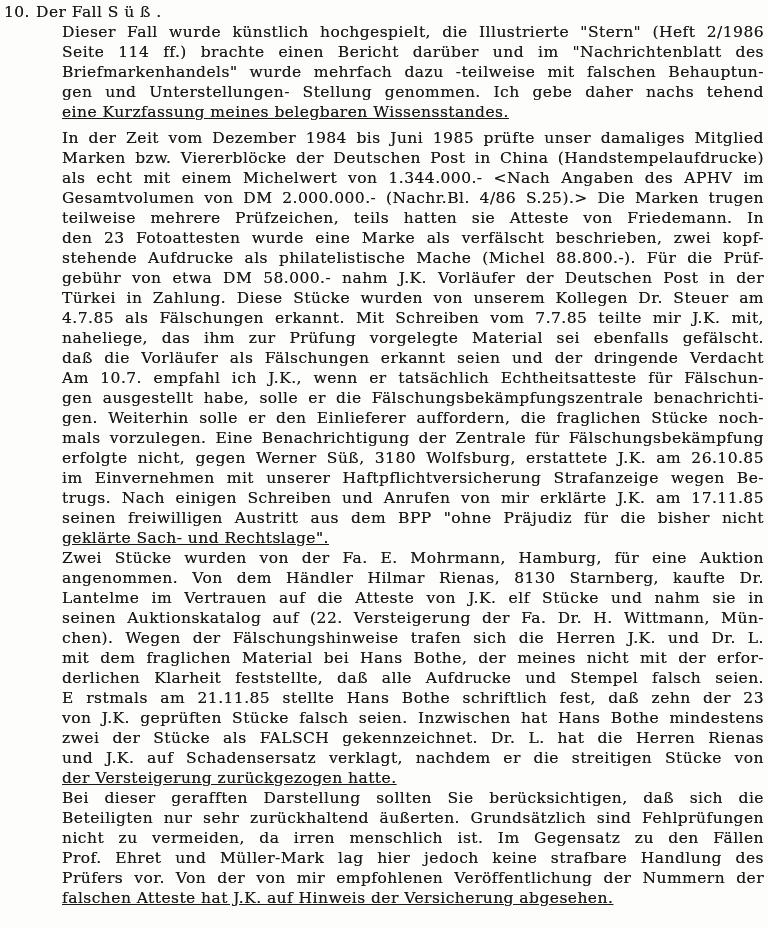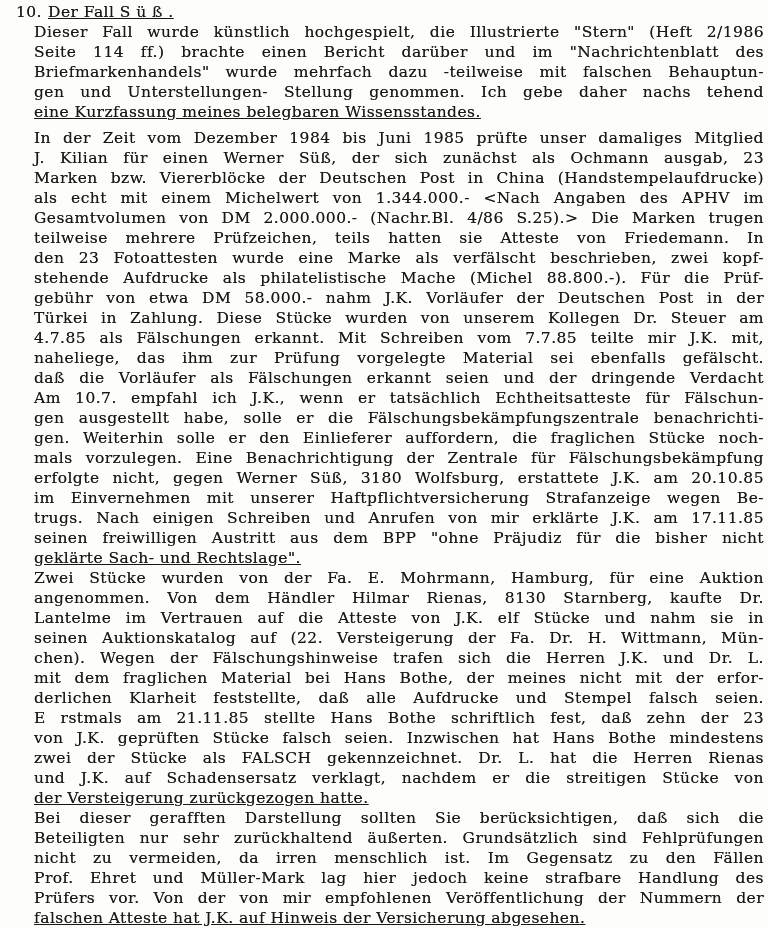--- a/index.html
+++ b/index.html
@@ -18,51 +18,50 @@
     font-family: "DejaVu Serif", "Liberation Serif", serif;
     font-size: 15.5px;
     line-height: 20px;
     letter-spacing: 0.45px;
     padding-top: 2px;
     text-shadow: 0 0 0.5px rgba(20,20,18,0.65);
   }
   .heading {
     display: flex;
     align-items: baseline;
-    padding-left: 12px;
   }
   .heading .num {
     flex: 0 0 auto;
     box-sizing: border-box;
     width: 30px;
     padding-left: 4px;
     white-space: pre;
   }
   .heading .title {
     padding-left: 6px;
     white-space: pre;
-    text-decoration: underline;
   }
   .body-block {
     margin-left: 34px;
     width: 730px;
   }
   .para {
     margin: 0;
   }
   .para.gap {
     margin-top: 6px;
   }
   .line {
     text-align: justify;
     text-align-last: justify;
     -moz-text-align-last: justify;
     text-justify: inter-word;
     height: 20px;
     overflow: visible;
+    margin-left: 28px;
   }
   .line.last {
     text-align-last: left;
     text-decoration: underline;
     -moz-text-align-last: left;
   }
 </style>
 </head>
 <body>
 
@@ -74,37 +73,36 @@
   <div class="body-block">
       <div class="para">
         <div class="line">Dieser Fall wurde künstlich hochgespielt, die Illustrierte "Stern" (Heft 2/1986</div>
         <div class="line">Seite 114 ff.) brachte einen Bericht darüber und im "Nachrichtenblatt des</div>
         <div class="line">Briefmarkenhandels" wurde mehrfach dazu -teilweise mit falschen Behauptun-</div>
         <div class="line">gen und Unterstellungen- Stellung genommen. Ich gebe daher nachs tehend</div>
         <div class="line last">eine Kurzfassung meines belegbaren Wissensstandes.</div>
       </div>
       <div class="para gap">
         <div class="line">In der Zeit vom Dezember 1984 bis Juni 1985 prüfte unser damaliges Mitglied</div>
-        <div class="line">J. Kilian für einen Werner Süß, der sich zunächst als Ochmann ausgab, 23</div>
         <div class="line">Marken bzw. Viererblöcke der Deutschen Post in China (Handstempelaufdrucke)</div>
         <div class="line">als echt mit einem Michelwert von 1.344.000.- &lt;Nach Angaben des APHV im</div>
         <div class="line">Gesamtvolumen von DM 2.000.000.- (Nachr.Bl. 4/86 S.25).&gt; Die Marken trugen</div>
         <div class="line">teilweise mehrere Prüfzeichen, teils hatten sie Atteste von Friedemann. In</div>
         <div class="line">den 23 Fotoattesten wurde eine Marke als verfälscht beschrieben, zwei kopf-</div>
         <div class="line">stehende Aufdrucke als philatelistische Mache (Michel 88.800.-). Für die Prüf-</div>
         <div class="line">gebühr von etwa DM 58.000.- nahm J.K. Vorläufer der Deutschen Post in der</div>
         <div class="line">Türkei in Zahlung. Diese Stücke wurden von unserem Kollegen Dr. Steuer am</div>
         <div class="line">4.7.85 als Fälschungen erkannt. Mit Schreiben vom 7.7.85 teilte mir J.K. mit,</div>
         <div class="line">naheliege, das ihm zur Prüfung vorgelegte Material sei ebenfalls gefälscht.</div>
         <div class="line">daß die Vorläufer als Fälschungen erkannt seien und der dringende Verdacht</div>
         <div class="line">Am 10.7. empfahl ich J.K., wenn er tatsächlich Echtheitsatteste für Fälschun-</div>
         <div class="line">gen ausgestellt habe, solle er die Fälschungsbekämpfungszentrale benachrichti-</div>
         <div class="line">gen. Weiterhin solle er den Einlieferer auffordern, die fraglichen Stücke noch-</div>
         <div class="line">mals vorzulegen. Eine Benachrichtigung der Zentrale für Fälschungsbekämpfung</div>
-        <div class="line">erfolgte nicht, gegen Werner Süß, 3180 Wolfsburg, erstattete J.K. am 20.10.85</div>
+        <div class="line">erfolgte nicht, gegen Werner Süß, 3180 Wolfsburg, erstattete J.K. am 26.10.85</div>
         <div class="line">im Einvernehmen mit unserer Haftpflichtversicherung Strafanzeige wegen Be-</div>
         <div class="line">trugs. Nach einigen Schreiben und Anrufen von mir erklärte J.K. am 17.11.85</div>
         <div class="line">seinen freiwilligen Austritt aus dem BPP "ohne Präjudiz für die bisher nicht</div>
         <div class="line last">geklärte Sach- und Rechtslage".</div>
       </div>
       <div class="para">
         <div class="line">Zwei Stücke wurden von der Fa. E. Mohrmann, Hamburg, für eine Auktion</div>
         <div class="line">angenommen. Von dem Händler Hilmar Rienas, 8130 Starnberg, kaufte Dr.</div>
         <div class="line">Lantelme im Vertrauen auf die Atteste von J.K. elf Stücke und nahm sie in</div>
         <div class="line">seinen Auktionskatalog auf (22. Versteigerung der Fa. Dr. H. Wittmann, Mün-</div>

